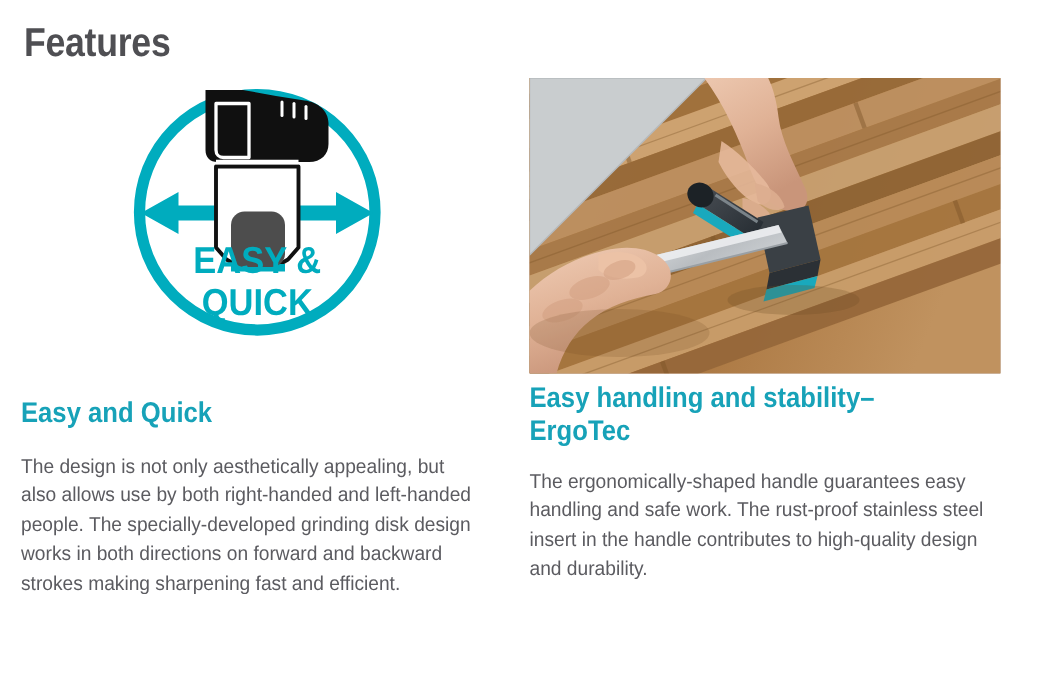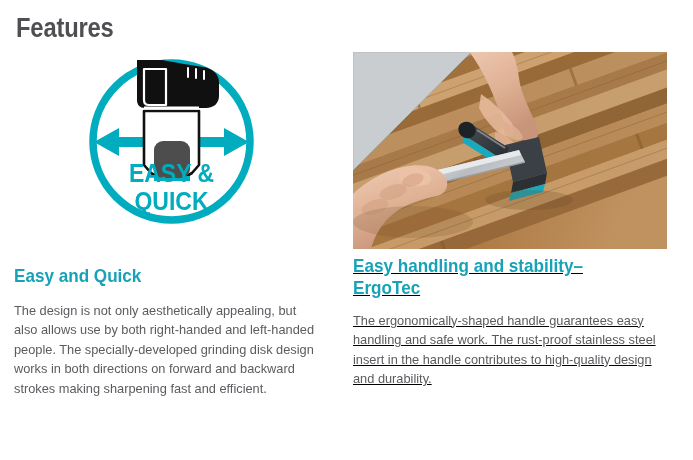--- a/index.html
+++ b/index.html
@@ -34,21 +34,21 @@
     transform-origin: left center;
     line-height: 1.1;
   }
 
   
   .col {
     position: absolute;
     top: 52px;
   }
   .col-left  { left: 14px;  width: 320px; }
-  .col-right { left: 353px; width: 326px; text-decoration: underline; }
+  .col-right { left: 353px; width: 326px; }
 
   
   .badge-wrap {
     position: relative;
     width: 320px;
     height: 205px;
     text-align: right;
   }
   .badge {
     position: absolute;

